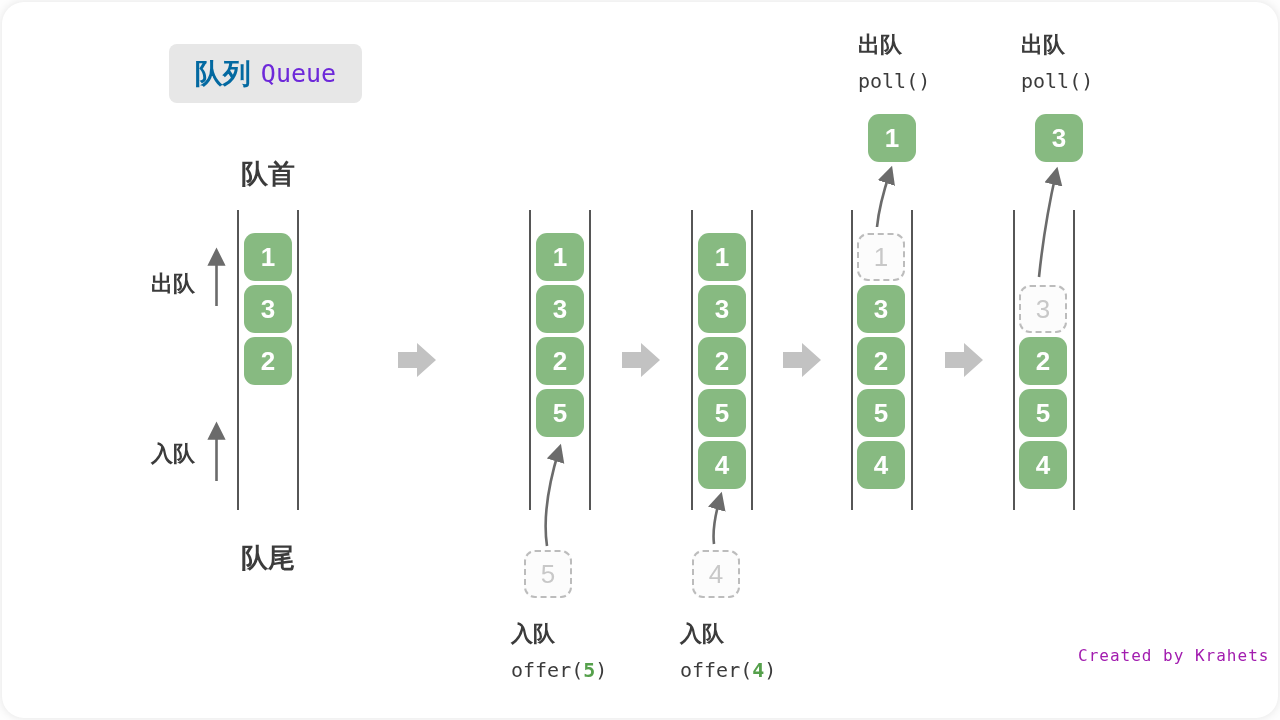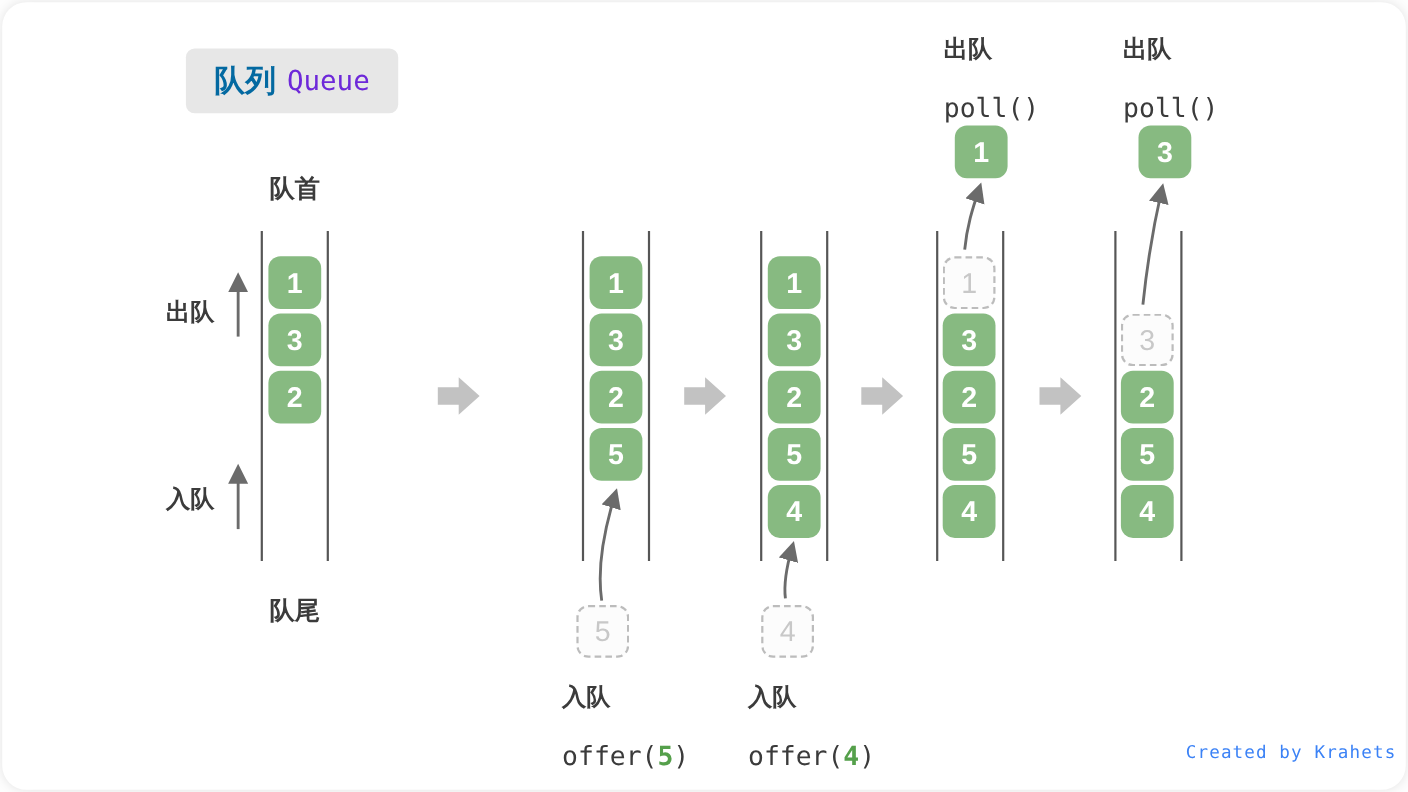--- a/index.html
+++ b/index.html
@@ -1,31 +1,31 @@
 <!DOCTYPE html>
 <html><head>
 <meta charset="utf-8">
 <style>
   html,body{margin:0;padding:0;background:#fff;}
   .stage{position:relative;width:1280px;height:720px;font-family:"Liberation Sans",sans-serif;overflow:hidden;background:#fdfdfd;}
   .card{position:absolute;left:2px;top:2px;right:2px;bottom:2px;background:#ffffff;border-radius:22px;box-shadow:0 0 10px rgba(0,0,0,0.10);}
   .badge{position:absolute;left:169px;top:44px;width:193px;height:59px;background:#e7e7e7;border-radius:8px;display:flex;align-items:center;justify-content:center;gap:10px;}
   .badge .zh{font-size:28px;font-weight:700;color:#0369a1;}
   .badge .en{font-family:"DejaVu Sans Mono",monospace;font-size:25px;color:#6d28d9;}
-  .lbl{position:absolute;color:#3b3b3b;font-weight:700;font-size:23px;white-space:nowrap;}
+  .lbl{position:absolute;color:#3b3b3b;font-weight:700;font-size:27px;white-space:nowrap;}
   .lbl.side{font-size:22px;}
   .wall{position:absolute;top:210px;width:2px;height:300px;background:#565656;}
   .cell{position:absolute;width:48px;height:48px;border-radius:11px;display:flex;align-items:center;justify-content:center;font-size:26px;font-weight:600;box-sizing:border-box;}
   .cell.solid{background:#87ba81;color:#ffffff;}
   .cell.ghost{background:#fcfcfc;border:2px dashed #bcbcbc;color:#c8c8c8;font-weight:400;}
   .oplabel{position:absolute;white-space:nowrap;}
   .oplabel .l1{font-size:22px;font-weight:700;color:#3b3b3b;}
-  .oplabel .l2{margin-top:24px;font-family:"DejaVu Sans Mono",monospace;font-size:24px;color:#3b3b3b;}
+  .oplabel .l2{margin-top:9px;font-family:"DejaVu Sans Mono",monospace;font-size:20px;color:#3b3b3b;}
   .oplabel .l2 .green{color:#55a04b;font-weight:700;}
-  .watermark{position:absolute;left:1078px;top:674px;font-family:"DejaVu Sans Mono",monospace;font-size:16px;color:#3b82f6;letter-spacing:1px;}
+  .watermark{position:absolute;left:1078px;top:646px;font-family:"DejaVu Sans Mono",monospace;font-size:16px;color:#a21caf;letter-spacing:1px;}
   svg.overlay{position:absolute;left:0;top:0;pointer-events:none;}
 </style>
 </head>
 <body>
 
 <div class="stage">
   <div class="card"></div>
 
   <div class="badge">
     <span class="zh">队列</span>

